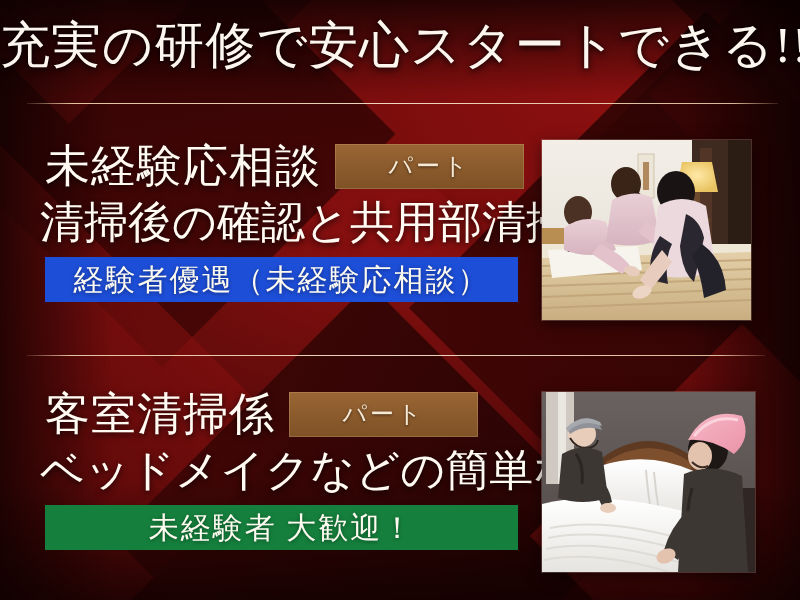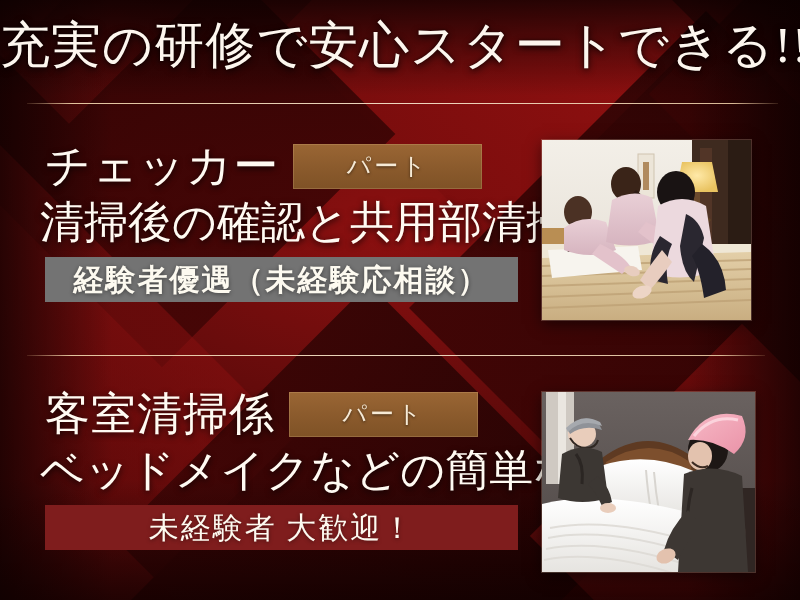--- a/index.html
+++ b/index.html
@@ -178,22 +178,22 @@
   .banner {
     margin-top: 10px;
     margin-left: 45px;
     width: 473px;
     height: 45px;
     display: flex;
     align-items: center;
     justify-content: center;
     box-sizing: border-box;
   }
-  .banner-1 { background: #737373; font-weight: bold; }
-  .banner-2 { background: #7f1d1d; }
+  .banner-1 { background: #1d4ed8; }
+  .banner-2 { background: #15803d; }
   .banner-label {
     color: #fdfaf0;
     font-size: 30px;
     line-height: 1;
     letter-spacing: 2px;
     white-space: nowrap;
     text-shadow: 0 1px 4px rgba(0,0,0,.45);
   }
 
   
@@ -227,21 +227,21 @@
 
   <div class="content">
 
     <div class="headline">充実の研修で安心スタートできる!!</div>
 
     <div class="divider divider-top"></div>
     <div class="divider divider-middle"></div>
 
     <div class="job job-1">
       <div class="job-head">
-        <div class="job-title">チェッカー</div>
+        <div class="job-title">未経験応相談</div>
         <div class="badge">
           <span class="badge-label">パート</span>
         </div>
       </div>
       <div class="job-desc">清掃後の確認と共用部清掃</div>
       <div class="banner banner-1">
         <span class="banner-label">経験者優遇（未経験応相談）</span>
       </div>
     </div>
 

